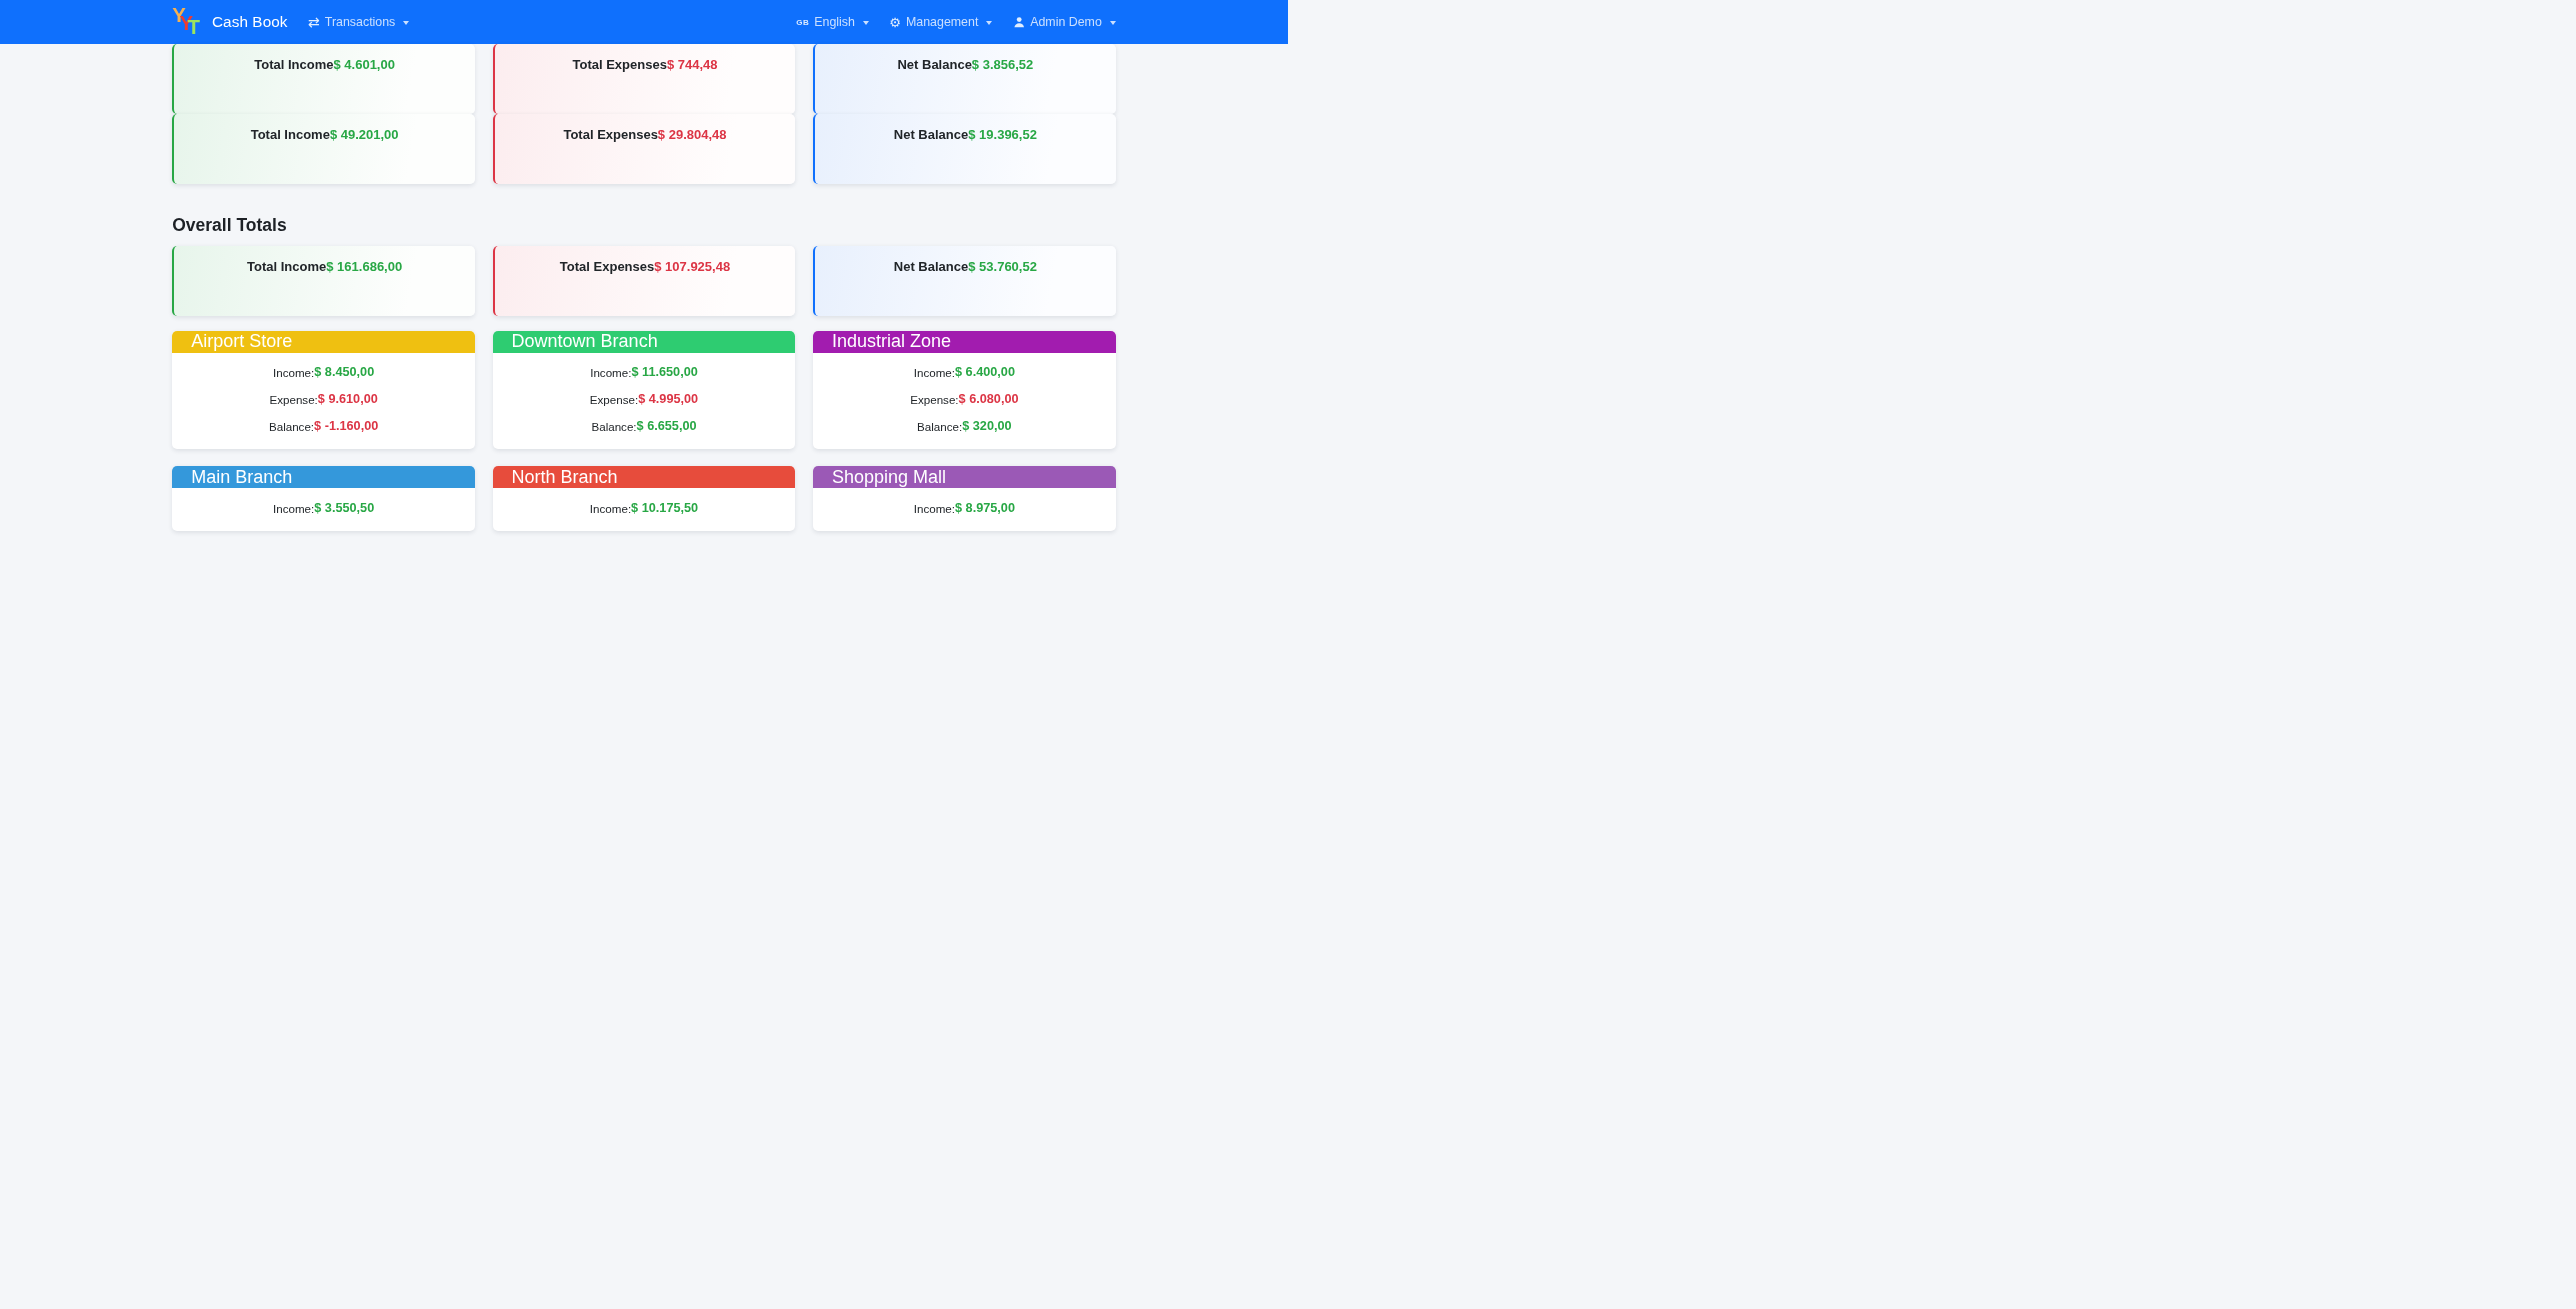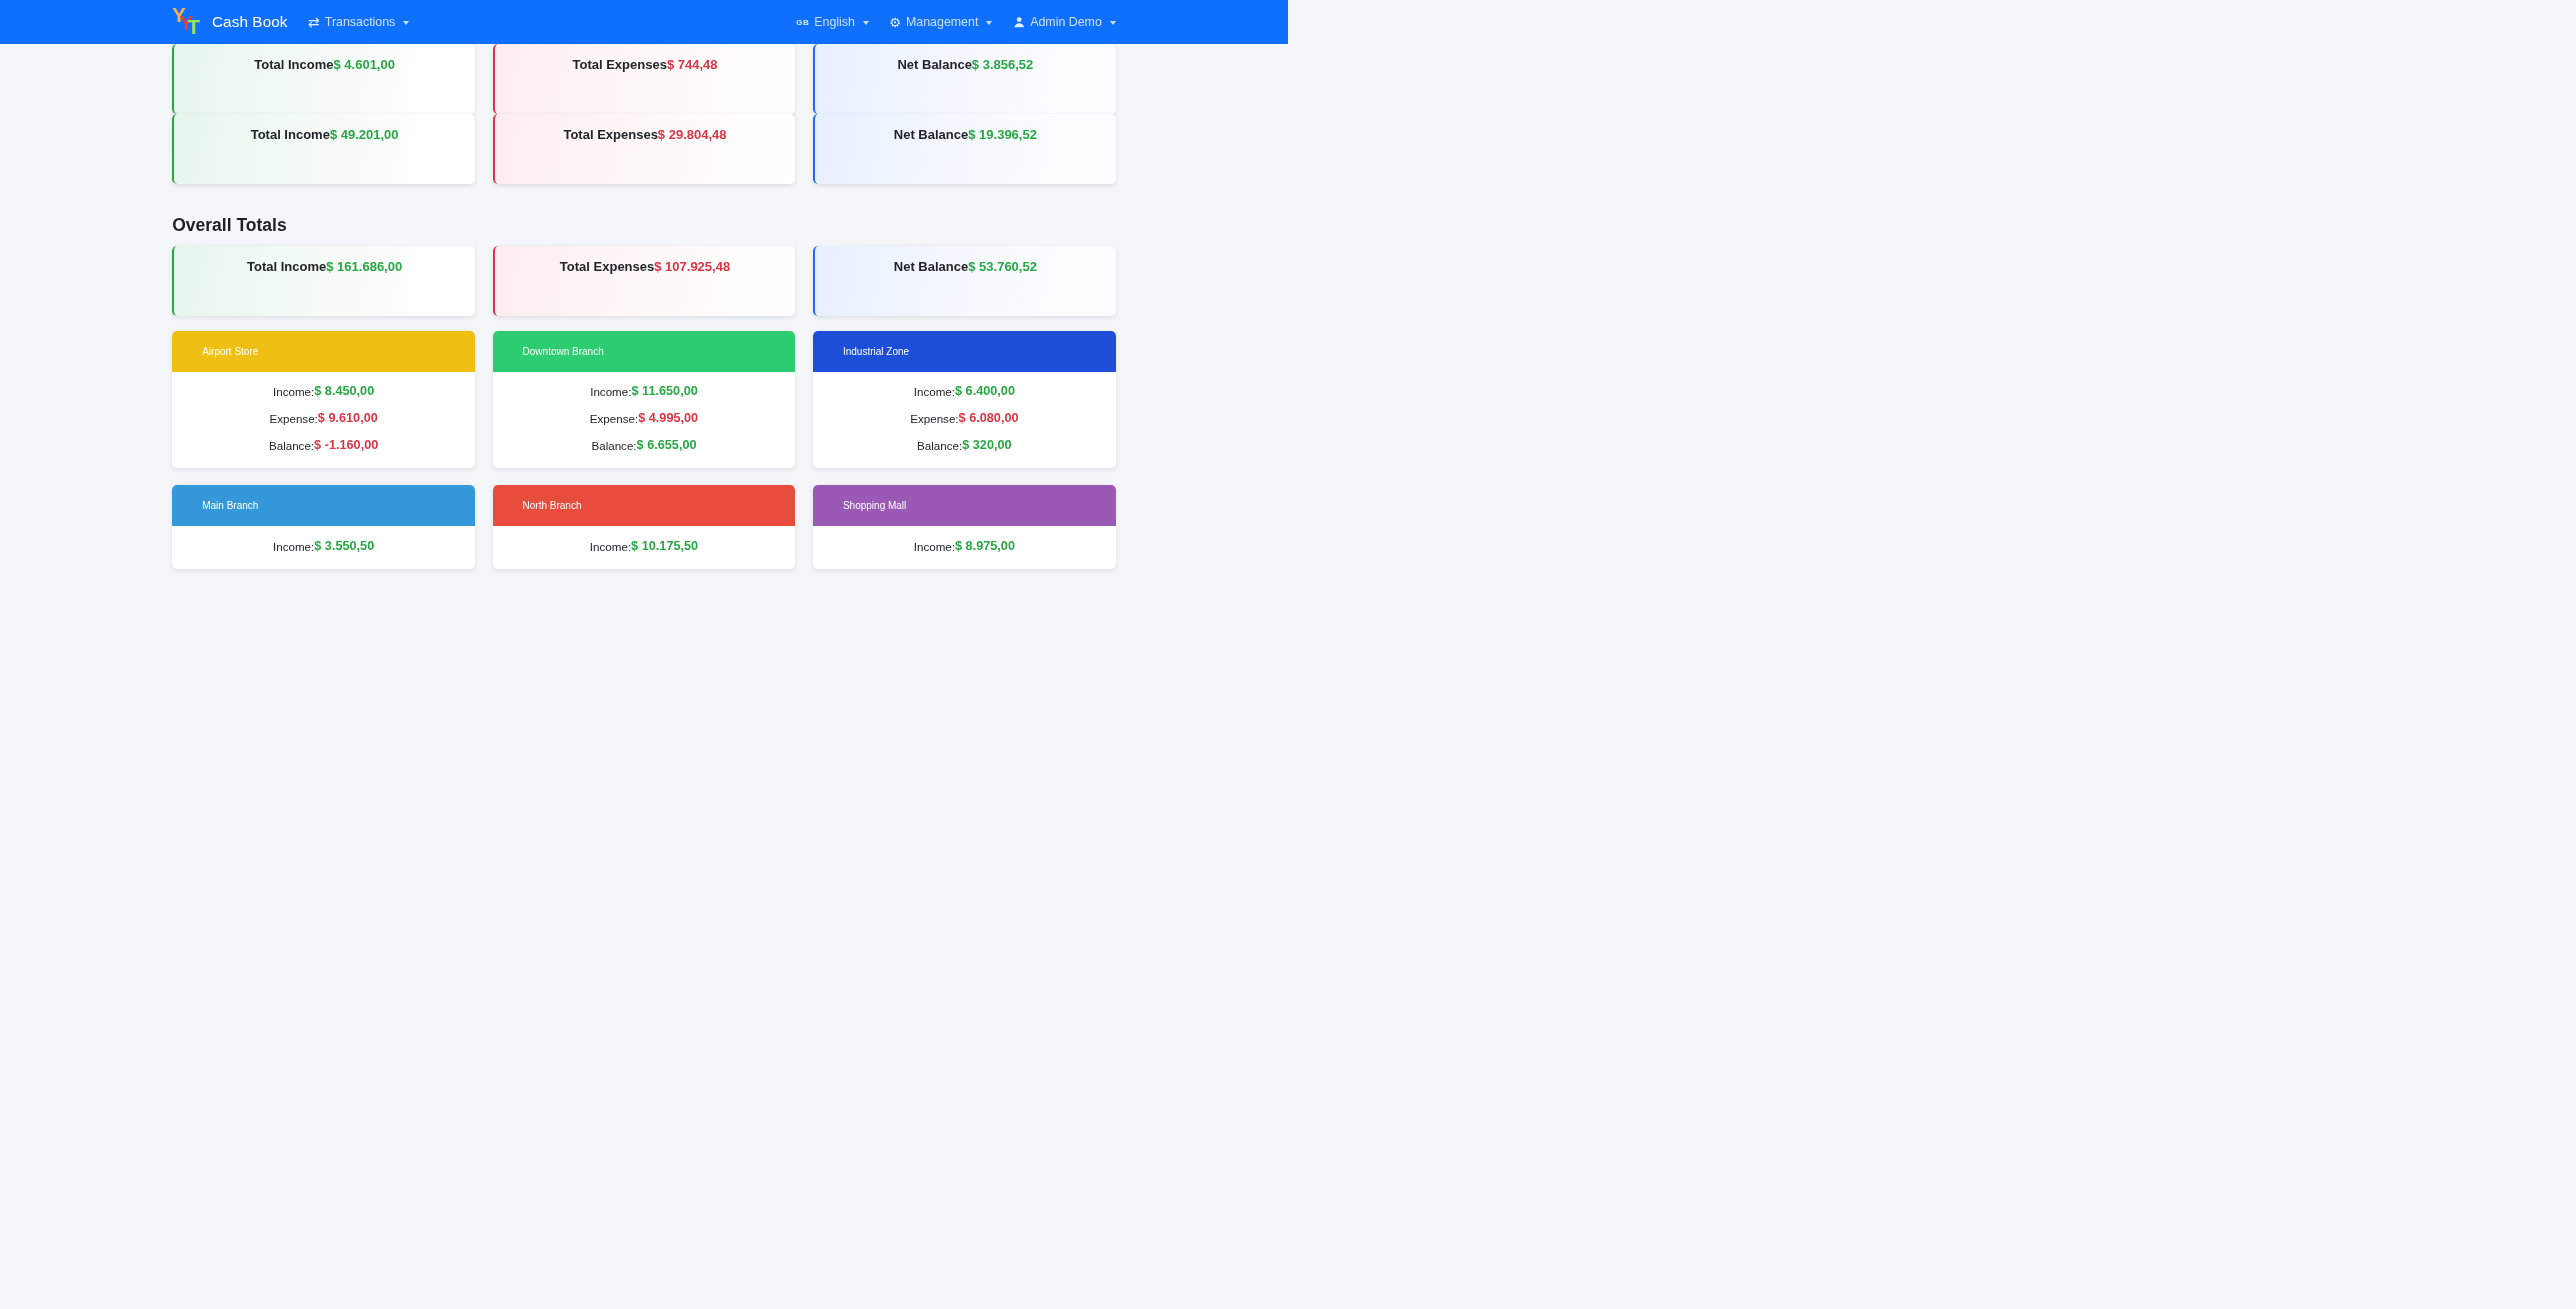--- a/index.html
+++ b/index.html
@@ -61,22 +61,22 @@
   .scard-title { font-size:13px; font-weight:600; color:#212529; }
   .scard-value { font-size:13px; font-weight:700; }
 
   
   .branches { margin-top:14.6px; display:grid; grid-template-columns:repeat(3,1fr); gap:17.5px; }
   .bcard {
     background:#ffffff; border-radius:5.1px; overflow:hidden;
     box-shadow:0 1.5px 4.4px rgba(25,35,60,.10);
   }
   .bcard-header {
-    height:41px; display:flex; align-items:center; padding:0 30px;
-    color:#ffffff; font-size:10px;
+    height:22px; display:flex; align-items:center; padding:0 19px;
+    color:#ffffff; font-size:18px;
   }
   .bcard-body { padding:11.6px 13px 3.6px; }
   .brow {
     display:flex; justify-content:center; align-items:center;
     line-height:17.5px; margin-bottom:9.5px;
   }
   .brow-label { font-size:11.6px; color:#212529; }
   .brow-value { font-size:12.7px; font-weight:700; }
 </style>
 </head>
@@ -223,21 +223,21 @@
   </div>
 
   <div class="brow">
     <span class="brow-label">Balance:</span>
     <span class="brow-value" style="color: rgb(40, 167, 69);">$ 6.655,00</span>
   </div>
 </div>
   </div>
 
   <div class="bcard">
-    <div class="bcard-header" style="background: #1d4ed8;">Industrial Zone</div>
+    <div class="bcard-header" style="background: #a21caf;">Industrial Zone</div>
     <div class="bcard-body">
   <div class="brow">
     <span class="brow-label">Income:</span>
     <span class="brow-value" style="color: rgb(40, 167, 69);">$ 6.400,00</span>
   </div>
 
   <div class="brow">
     <span class="brow-label">Expense:</span>
     <span class="brow-value" style="color: rgb(220, 53, 69);">$ 6.080,00</span>
   </div>

